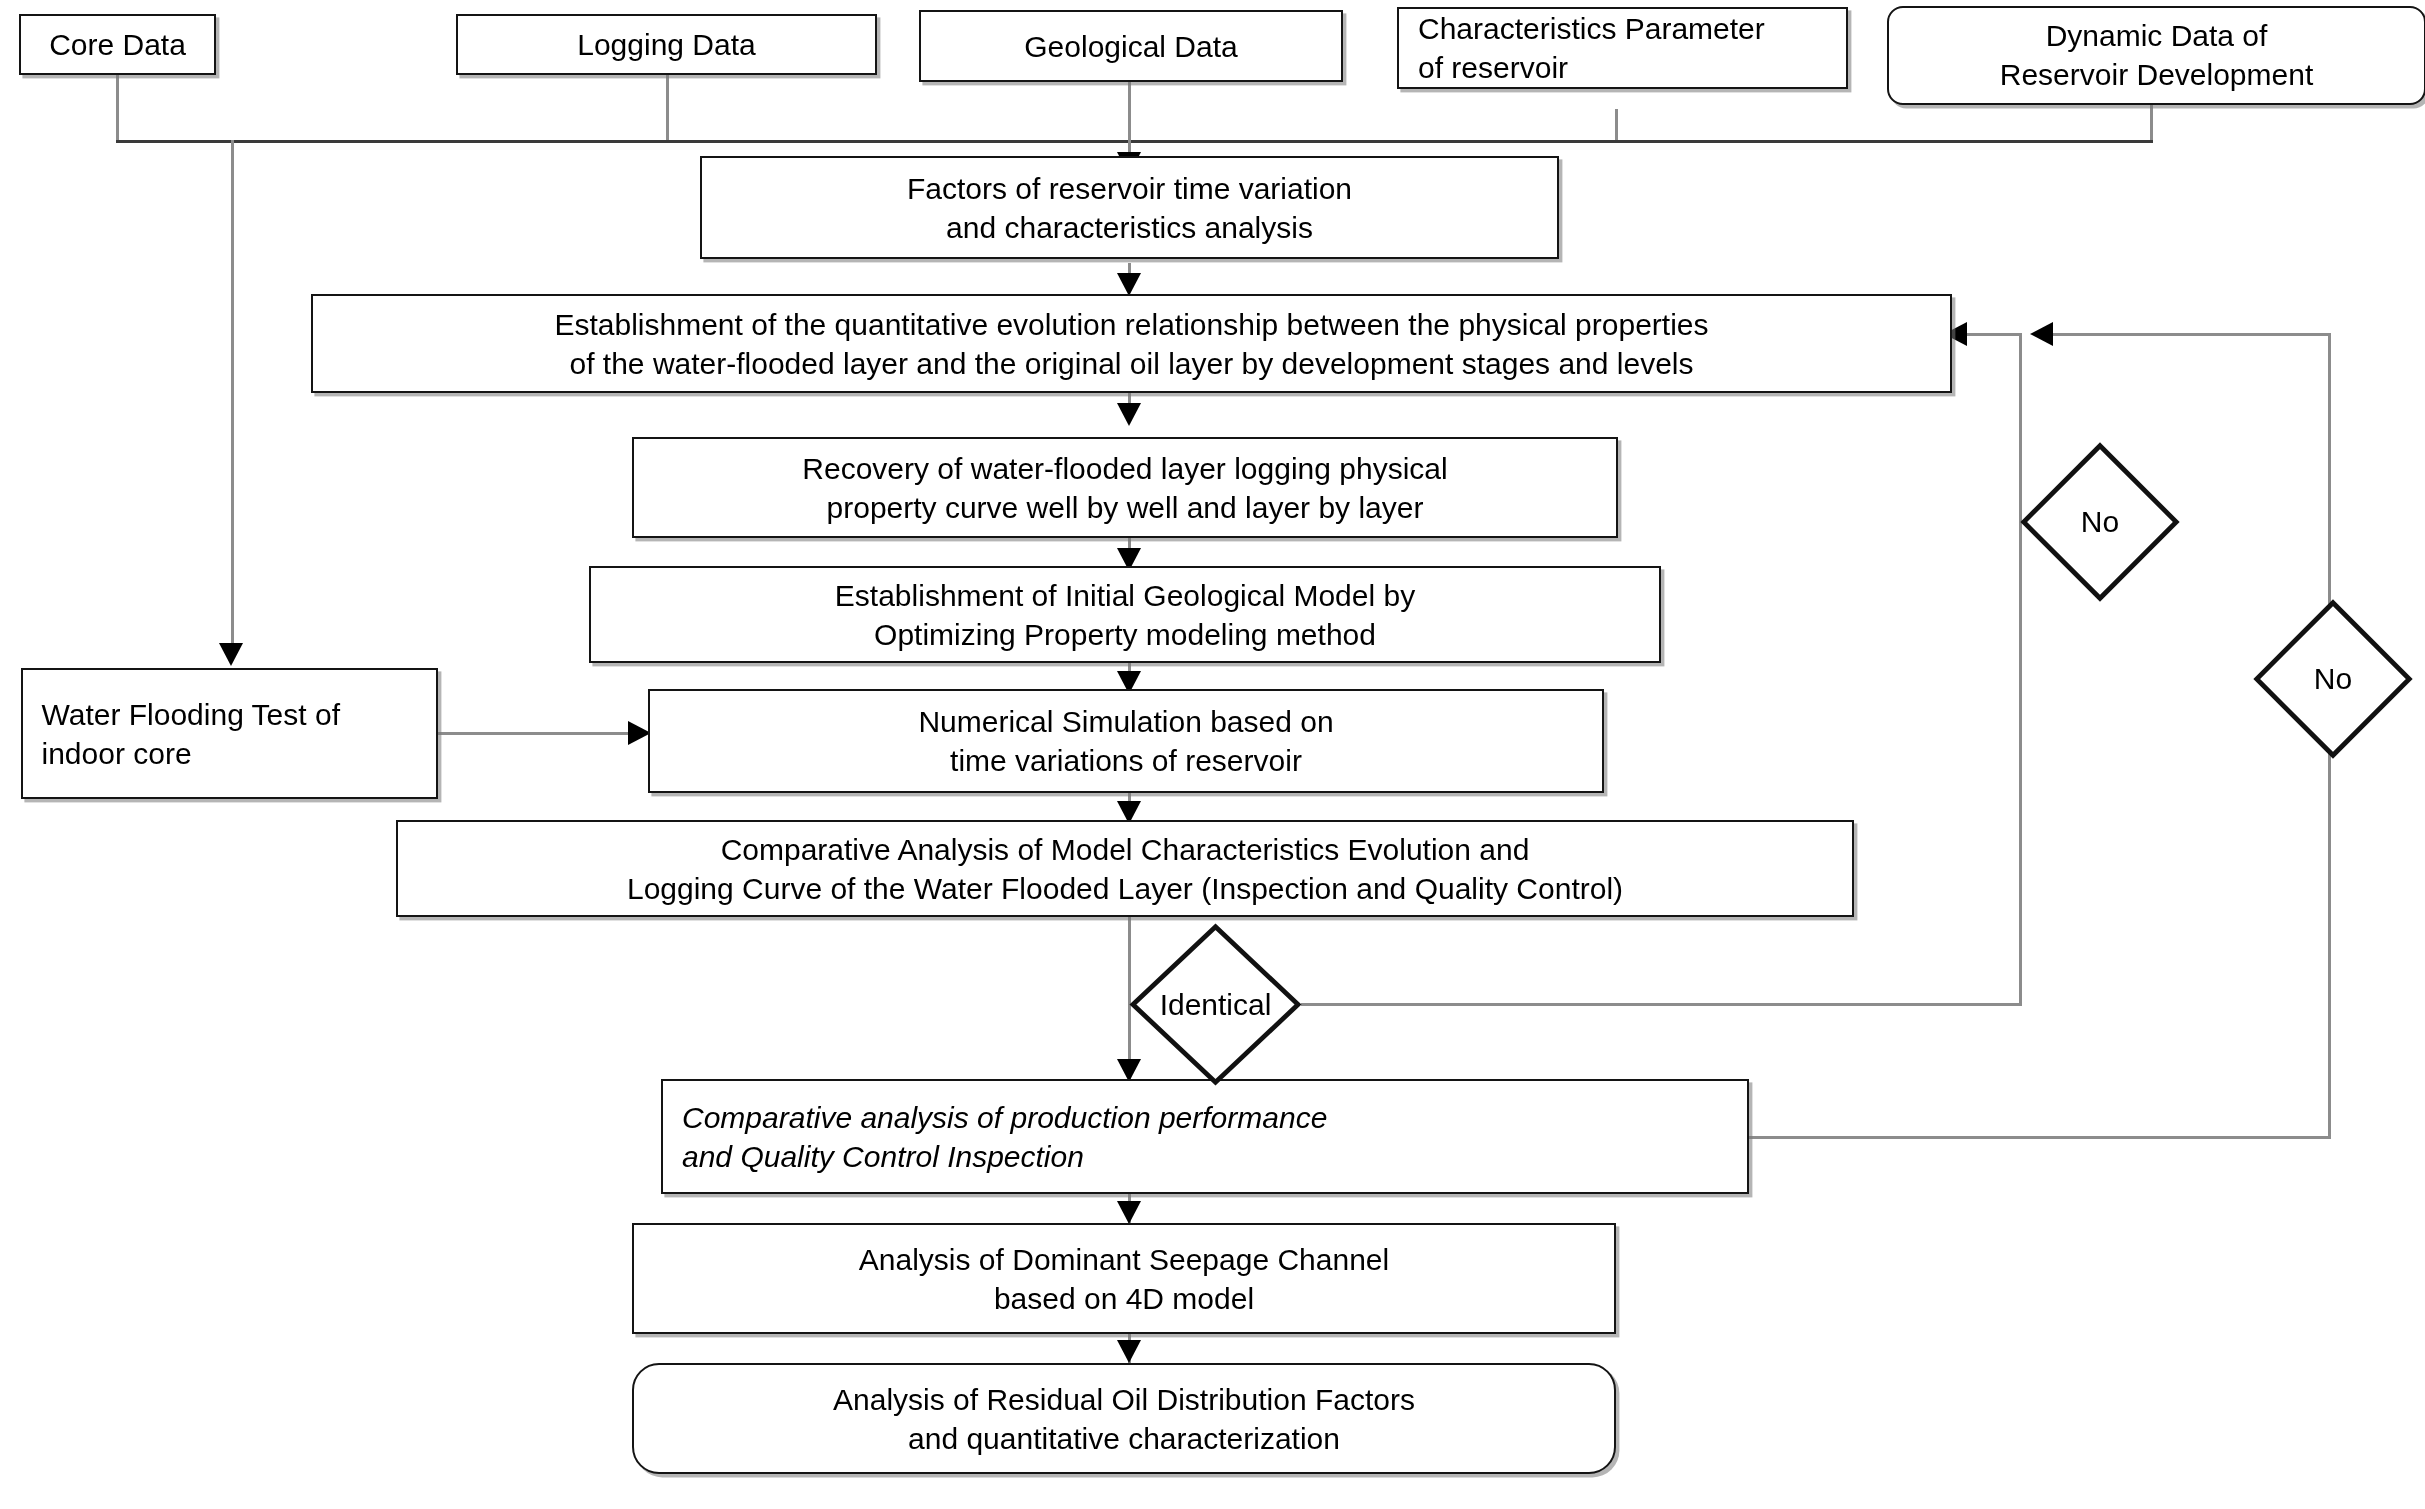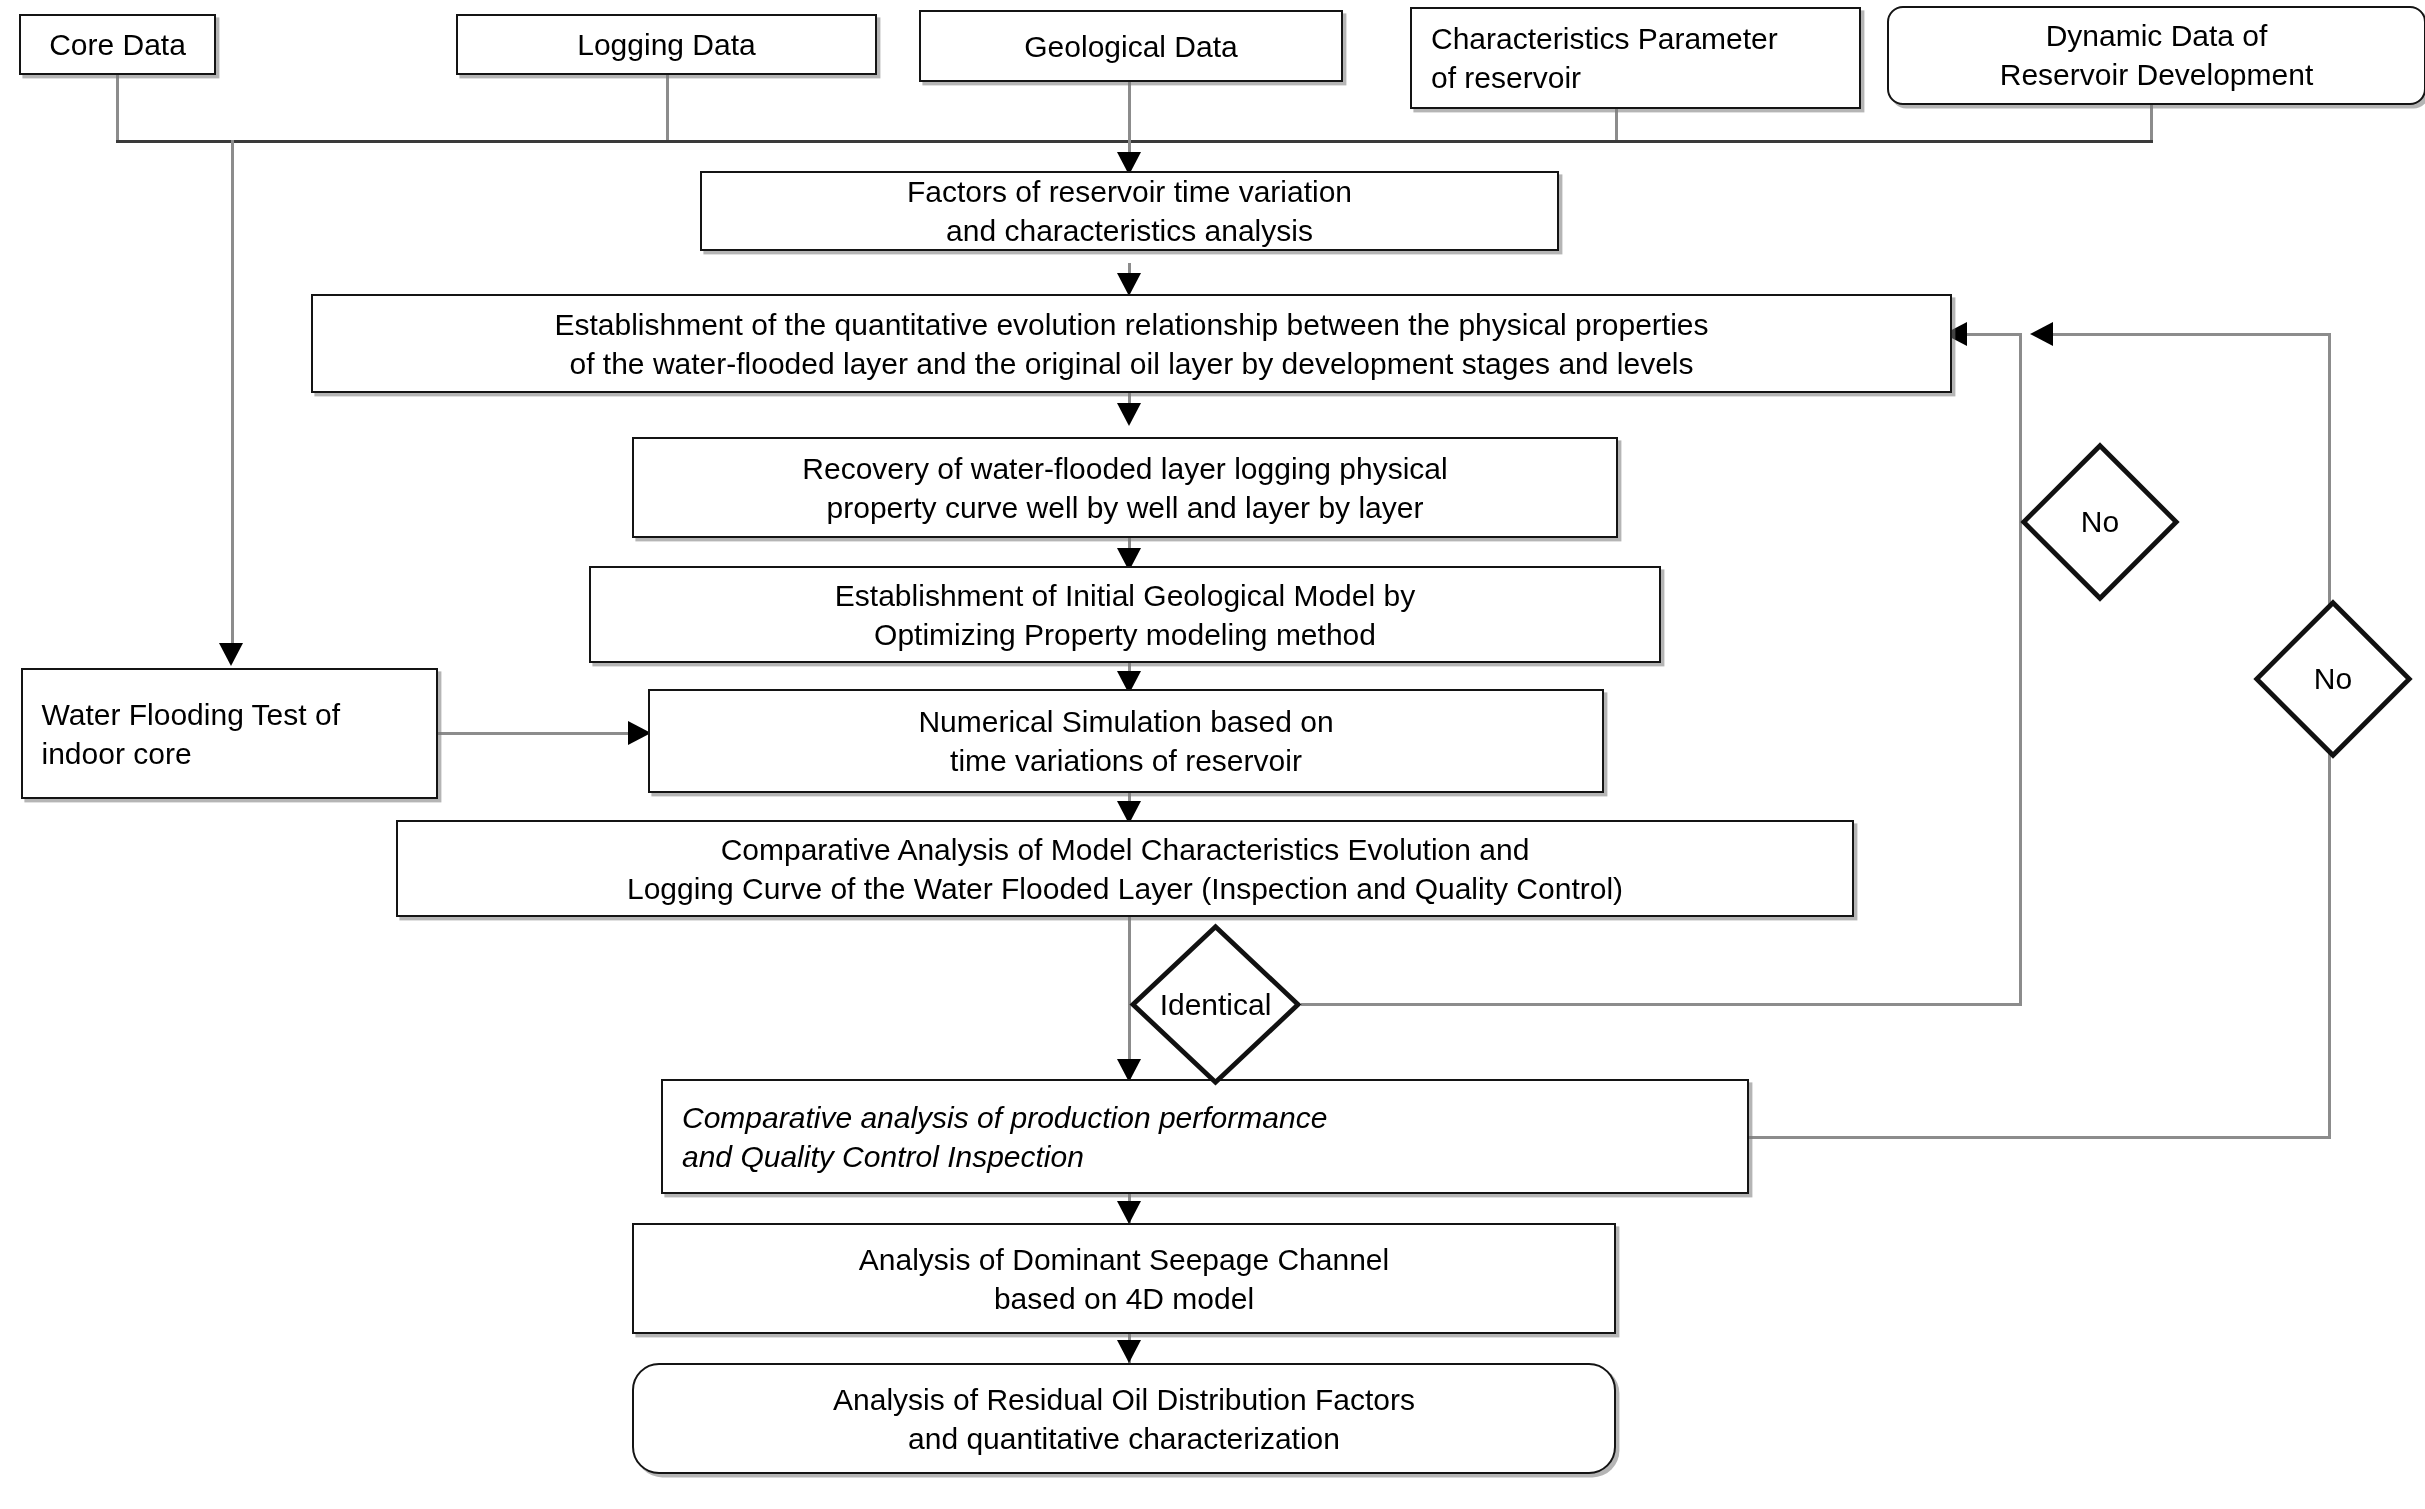--- a/index.html
+++ b/index.html
@@ -152,31 +152,31 @@
   </div>
 
   <div class="node center" style="left:919px; top:10.2px; width:424px; height:72px;">
     <span class="txt">Geological Data</span>
   </div>
 
   <div class="node center" style="left:456px; top:13.7px; width:421px; height:61px;">
     <span class="txt">Logging Data</span>
   </div>
 
-  <div class="node left" style="left:1397px; top:6.8px; width:451px; height:102px;margin-left:13px;">
+  <div class="node left" style="left:1397px; top:6.8px; width:451px; height:82px;">
     <span class="txt">Characteristics Parameter
 of reservoir</span>
   </div>
 
   <div class="node center" style="left:1887px; top:5.5px; width:539px; height:99px;border-radius:16px;">
     <span class="txt">Dynamic Data of
 Reservoir Development</span>
   </div>
 
-  <div class="node center" style="left:700px; top:171px; width:859px; height:80px;">
+  <div class="node center" style="left:700px; top:156px; width:859px; height:103px;">
     <span class="txt">Factors of reservoir time variation
 and characteristics analysis</span>
   </div>
 
   <div class="node center" style="left:311px; top:294px; width:1641px; height:99px;">
     <span class="txt">Establishment of the quantitative evolution relationship between the physical properties
 of the water-flooded layer and the original oil layer by development stages and levels</span>
   </div>
 
   <div class="node center" style="left:632px; top:437px; width:986px; height:101px;">

